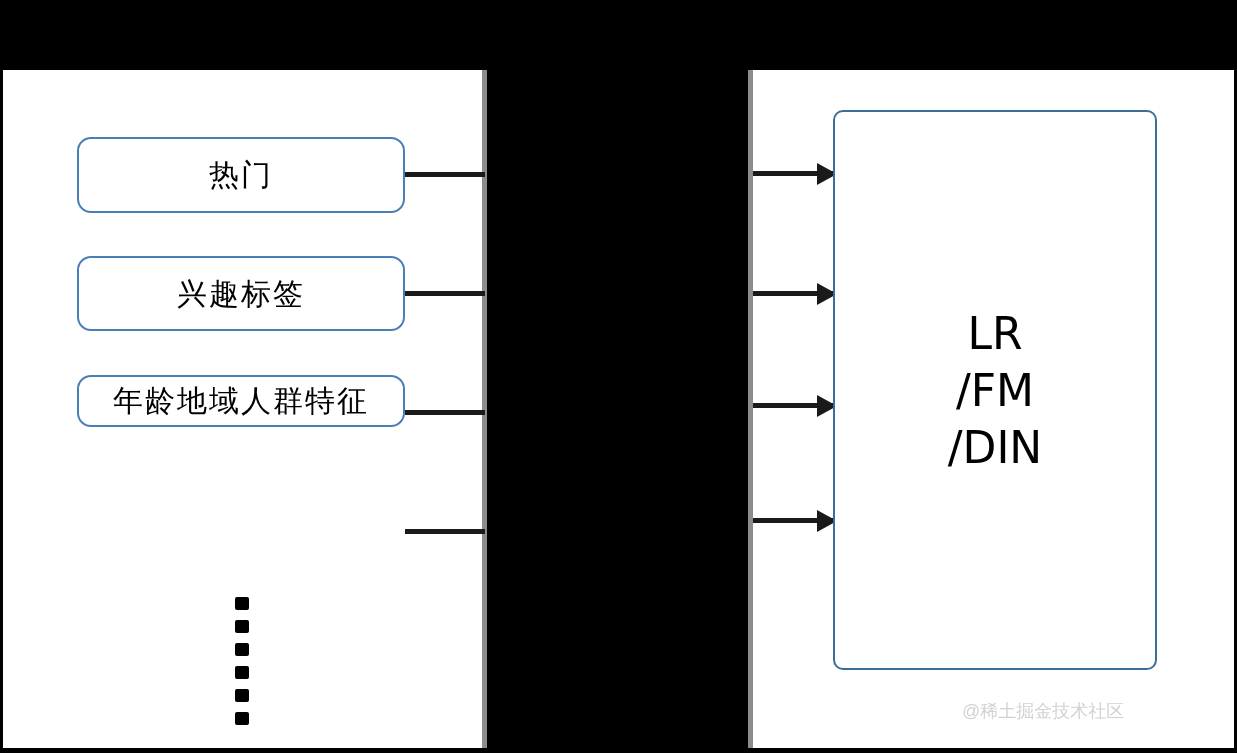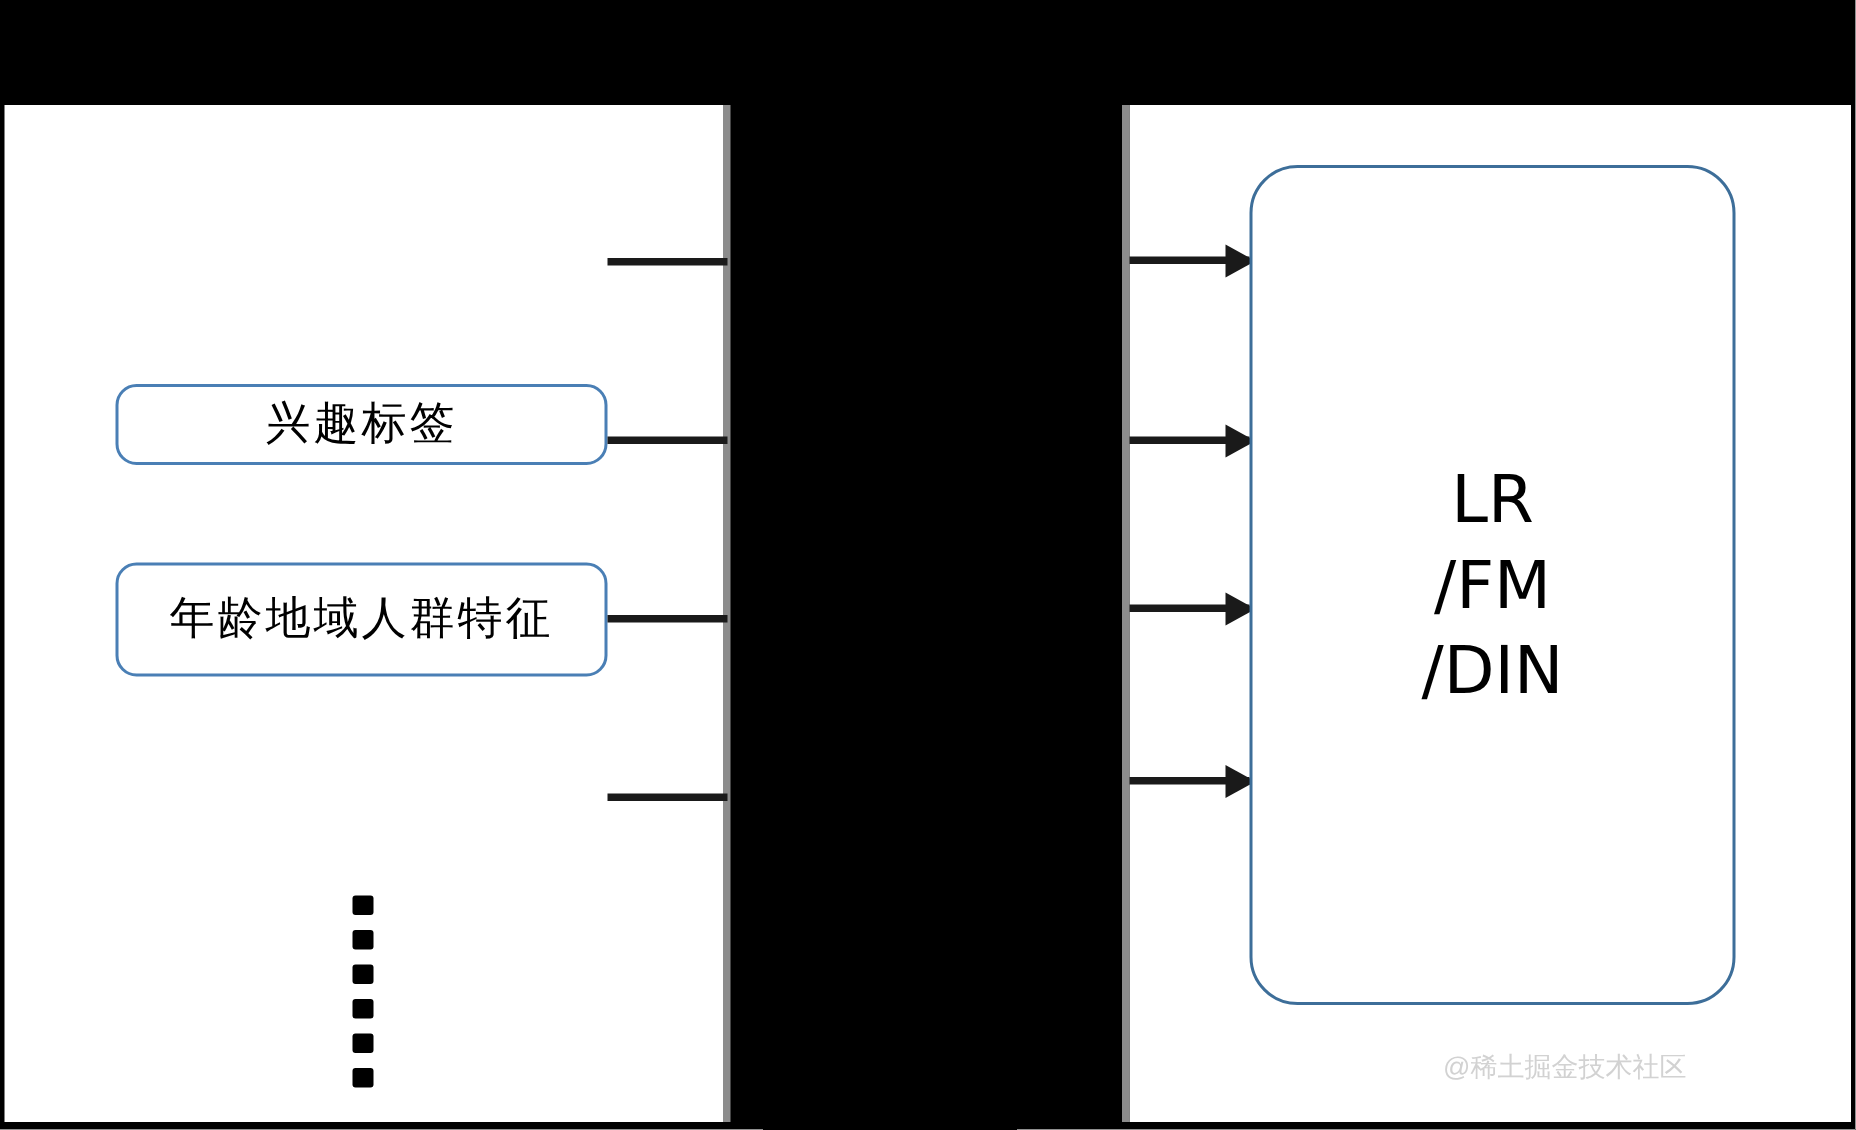--- a/index.html
+++ b/index.html
@@ -57,22 +57,22 @@
     display: flex;
     align-items: center;
     justify-content: center;
     color: #000000;
     font-family: "Liberation Serif", "DejaVu Serif", serif;
     font-size: 30px;
     line-height: 1;
     letter-spacing: 2px;
   }
   .feature-box.b1 { top: 137px; height: 76px; }
-  .feature-box.b2 { top: 256px; height: 54px; }
-  .feature-box.b3 { top: 375px; height: 76px; text-align: center; }
+  .feature-box.b2 { top: 256px; height: 75px; }
+  .feature-box.b3 { top: 375px; height: 52px; text-align: center; }
   .feature-box.b4 { top: 494px; height: 76px; }
 
   
   .connector {
     position: absolute;
     left: 405px;
     width: 80px;
     height: 5px;
     background: #1a1a1a;
   }
@@ -123,21 +123,21 @@
   .arrow.a4 { top: 518px; }
 
   
   #model-box {
     position: absolute;
     left: 833px;
     top: 110px;
     width: 324px;
     height: 560px;
     border: 2px solid #3d6e99;
-    border-radius: 32px;
+    border-radius: 10px;
     background: #ffffff;
     box-sizing: border-box;
     display: flex;
     flex-direction: column;
     align-items: center;
     justify-content: center;
     gap: 0;
   }
   #model-box .line {
     color: #000000;
@@ -164,20 +164,23 @@
 
 <div id="canvas">
 
   <div class="panel" id="panel-left"></div>
 
   <div class="panel" id="panel-right"></div>
 
   <div class="band-edge" id="band-edge-left"></div>
   <div class="band-edge" id="band-edge-right"></div>
 
+  <div class="feature-box b1">
+    <span>热门</span>
+  </div>
   <div class="feature-box b2">
     <span>兴趣标签</span>
   </div>
   <div class="feature-box b3">
     <span>年龄地域人群特征</span>
   </div>
 
   <div class="connector c1"></div>
   <div class="connector c2"></div>
   <div class="connector c3"></div>

